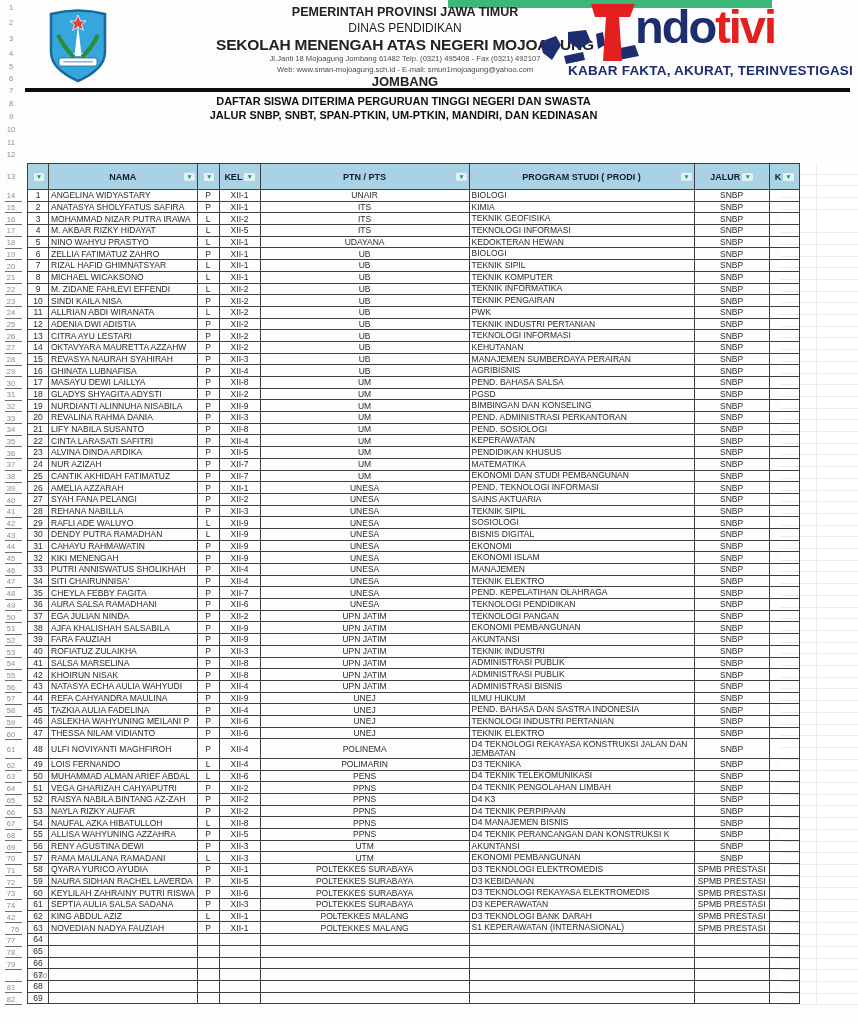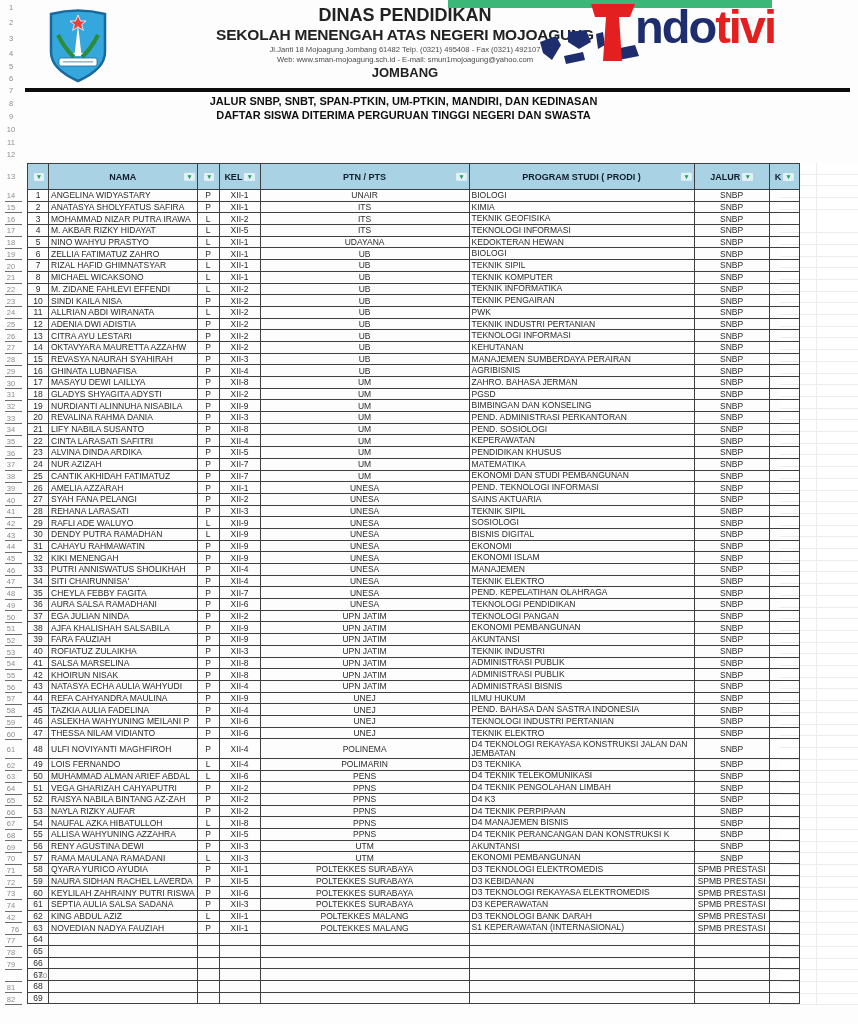--- a/index.html
+++ b/index.html
@@ -3,21 +3,21 @@
 <meta charset="utf-8">
 <style>
   html,body{margin:0;padding:0;}
   body{width:858px;height:1024px;position:relative;overflow:hidden;background:#fdfdfd;
        font-family:"Liberation Sans",sans-serif;color:#222;}
   
   .green-bar{position:absolute;left:448px;top:0;width:324px;height:8px;background:#3bb877;}
   .school-logo{position:absolute;left:46px;top:7px;width:64px;height:76px;}
   .school-head{position:absolute;left:150px;top:3px;width:510px;text-align:center;line-height:1;}
   .sh1{font-weight:bold;font-size:12.5px;margin-top:3px;}
-  .sh2{font-weight:bold;font-size:18px;margin-top:3px;}
+  .sh2{font-weight:normal;font-size:12px;margin-top:3px;}
   .sh3{font-weight:bold;font-size:15.5px;margin-top:3px;letter-spacing:-0.2px;}
   .sh4{font-size:7.6px;margin-top:3px;color:#4a4a4a;}
   .sh5{font-size:7.6px;margin-top:3px;color:#4a4a4a;}
   .sh6{font-weight:bold;font-size:13px;margin-top:2px;}
   .black-line{position:absolute;left:25px;top:88px;width:825px;height:4px;background:#0c0c0c;}
   .title-block{position:absolute;left:27px;top:95px;width:753px;text-align:center;
                font-weight:bold;font-size:11px;line-height:13.5px;color:#111;}
   
   .indotivi{position:absolute;left:538px;top:4px;width:315px;height:80px;}
   .ind-i{position:absolute;left:52px;top:0;}
@@ -70,47 +70,49 @@
     <polygon points="32,18 35.5,48 28.5,48" fill="#ffffff"></polygon>
     <rect x="26" y="46" width="12" height="3" fill="#ffffff"></rect>
     <path d="M12,28 Q19,42 28,50" stroke="#2e8b3a" stroke-width="4" fill="none"></path>
     <path d="M52,28 Q45,42 36,50" stroke="#2e8b3a" stroke-width="4" fill="none"></path>
     <rect x="13" y="51" width="38" height="8" rx="2" fill="#ffffff" stroke="#17699e" stroke-width="0.8"></rect>
     <rect x="17" y="54" width="30" height="1.6" fill="#9db6c4"></rect>
   </svg>
 </div>
 
 <div class="school-head">
+  <div class="sh1">PEMERINTAH PROVINSI JAWA TIMUR</div>
   <div class="sh2">DINAS PENDIDIKAN</div>
   <div class="sh3">SEKOLAH MENENGAH ATAS NEGERI MOJOAGUNG</div>
   <div class="sh4">Jl.Janti 18 Mojoagung Jombang 61482 Telp. (0321) 495408 - Fax (0321) 492107</div>
   <div class="sh5">Web: www.sman-mojoagung.sch.id - E-mail: smun1mojoagung@yahoo.com</div>
   <div class="sh6">JOMBANG</div>
 </div>
 
 <div class="indotivi">
   <svg class="ind-map" width="104" height="42" viewBox="0 0 104 42">
     <path d="M2,12 L18,6 L23,15 L14,30 L5,23 Z" fill="#1d2d6e"></path>
     <path d="M26,26 L45,22 L47,30 L28,34 Z" fill="#1d2d6e"></path>
     <path d="M30,2 L48,0 L53,12 L41,19 L30,12 Z" fill="#1d2d6e"></path>
     <path d="M58,4 L65,2 L67,15 L60,19 Z" fill="#1d2d6e"></path>
     <path d="M72,20 L97,15 L101,26 L76,31 Z" fill="#1d2d6e"></path>
   </svg>
   <svg class="ind-i" width="46" height="58" viewBox="0 0 46 58">
     <polygon points="1,0 45,0 40,13 5,13" fill="#e31f1f"></polygon>
     <polygon points="16,13 29,13 32,57 13,57" fill="#e31f1f"></polygon>
   </svg>
   <div class="ind-text"><span class="ind-navy">ndo</span><span class="ind-red">tivi</span></div>
+  <div class="tagline">KABAR FAKTA, AKURAT, TERINVESTIGASI</div>
 </div>
 
 <div class="black-line"></div>
 
 <div class="title-block">
+  <div>DAFTAR SISWA DITERIMA PERGURUAN TINGGI NEGERI DAN SWASTA</div>
   <div>JALUR SNBP, SNBT, SPAN-PTKIN, UM-PTKIN, MANDIRI, DAN KEDINASAN</div>
-  <div>DAFTAR SISWA DITERIMA PERGURUAN TINGGI NEGERI DAN SWASTA</div>
 </div>
 
 <table class="sheet">
   <colgroup>
     <col style="width:21px">
       <col style="width:130px">
       <col style="width:22px">
       <col style="width:41px">
     <col style="width:209px">
       <col style="width:225px">
@@ -298,21 +300,21 @@
         <td class="c-prodi">AGRIBISNIS</td>
         <td class="c-jalur">SNBP</td>
         <td class="c-ket"></td>
       </tr>
       <tr style="height: 11.7px;">
         <td class="c-no">17</td>
         <td class="c-nama">MASAYU DEWI LAILLYA</td>
         <td class="c-lp">P</td>
         <td class="c-kelas">XII-8</td>
         <td class="c-ptn">UM</td>
-        <td class="c-prodi">ZAHRO. BAHASA JERMAN</td>
+        <td class="c-prodi">PEND. BAHASA SALSA</td>
         <td class="c-jalur">SNBP</td>
         <td class="c-ket"></td>
       </tr>
       <tr style="height: 11.7px;">
         <td class="c-no">18</td>
         <td class="c-nama">GLADYS SHYAGITA ADYSTI</td>
         <td class="c-lp">P</td>
         <td class="c-kelas">XII-2</td>
         <td class="c-ptn">UM</td>
         <td class="c-prodi">PGSD</td>
@@ -404,21 +406,21 @@
         <td class="c-nama">SYAH FANA PELANGI</td>
         <td class="c-lp">P</td>
         <td class="c-kelas">XII-2</td>
         <td class="c-ptn">UNESA</td>
         <td class="c-prodi">SAINS AKTUARIA</td>
         <td class="c-jalur">SNBP</td>
         <td class="c-ket"></td>
       </tr>
       <tr style="height: 11.7px;">
         <td class="c-no">28</td>
-        <td class="c-nama">REHANA LARASATI</td>
+        <td class="c-nama">REHANA NABILLA</td>
         <td class="c-lp">P</td>
         <td class="c-kelas">XII-3</td>
         <td class="c-ptn">UNESA</td>
         <td class="c-prodi">TEKNIK SIPIL</td>
         <td class="c-jalur">SNBP</td>
         <td class="c-ket"></td>
       </tr>
       <tr style="height: 11.7px;">
         <td class="c-no">29</td>
         <td class="c-nama">RAFLI ADE WALUYO</td>

